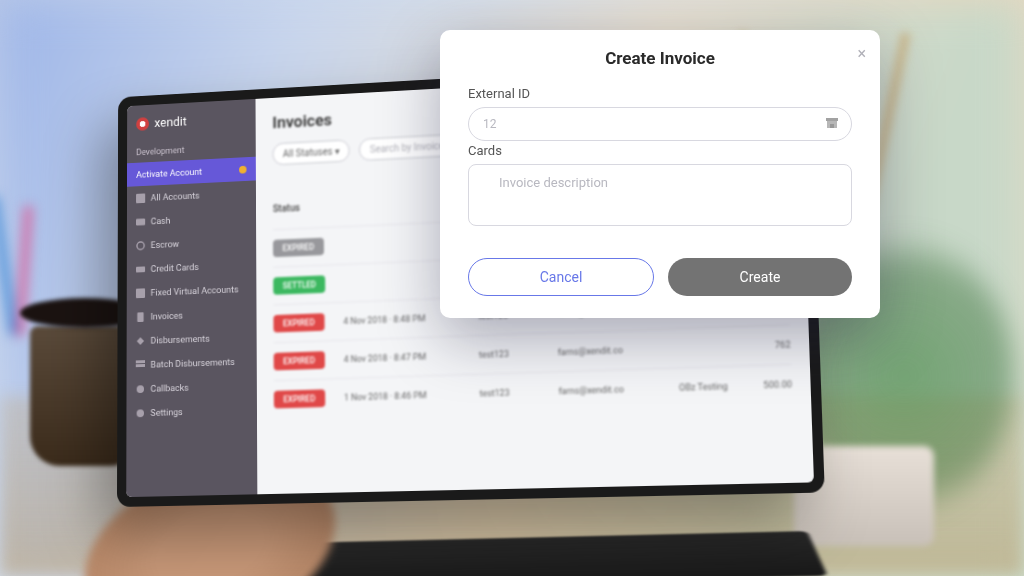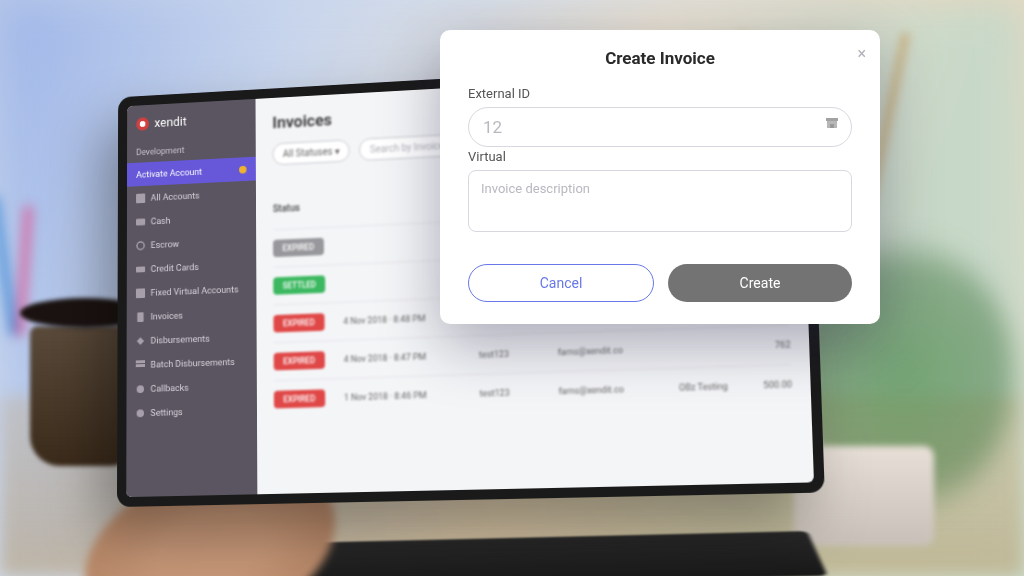--- a/index.html
+++ b/index.html
@@ -83,29 +83,29 @@
       padding: 0;
     }
     .modal-header { position:relative; padding: 18px 20px 14px; text-align:center; }
     .modal-title { font-size: 17px; font-weight: 700; color: #2a2a2a; }
     .modal-close { position:absolute; right:14px; top:14px; color:#b0b0b8; font-size:16px; cursor:pointer; }
     .modal-body { padding: 4px 28px 20px; }
     .field { margin-bottom: 2px; }
     .field-label { font-size: 13px; color: #555; margin-bottom: 6px; display:block; }
     .field-input {
       width: 100%; padding: 9px 14px; border: 1px solid #d8d8e0;
-      border-radius: 20px; font-size: 17px; color: #888; outline:none;
+      border-radius: 20px; font-size: 12px; color: #888; outline:none;
     }
     .field-input::placeholder { color: #b8b8c0; }
     .input-wrap { position:relative; }
     .input-icon { position:absolute; right:12px; top:8px; width:16px; height:16px; opacity:0.6; }
     .checkbox-row { display:flex; align-items:center; gap:8px; margin-top:8px; font-size:12px; color:#5868e8; }
     .checkbox { width:13px; height:13px; border-radius:3px; background:#5868e8; display:flex; align-items:center; justify-content:center; color:#fff; font-size:9px; }
     .textarea {
-      width:100%; padding: 10px 12px; border:1px solid #d8d8e0; border-radius:8px;
+      width:100%; padding: 10px 30px; border:1px solid #d8d8e0; border-radius:8px;
       font-size:13px; min-height:62px; resize:none; color:#4c1d95;
     }
     .textarea::placeholder { color:#b8b8c0; }
     .modal-footer { display:flex; gap:14px; padding: 6px 28px 22px; }
     .btn { flex:1; padding: 10px; border-radius: 22px; font-size:14px; border:none; cursor:pointer; }
     .btn-cancel { background:#fff; border:1.5px solid #6878e8; color:#6878e8; }
     .btn-create { background:#737373; color:#fff; }
   </style>
 </head>
 <body>
@@ -273,21 +273,21 @@
       <div class="input-wrap">
         <input class="field-input" placeholder="12" style="">
         <svg class="input-icon" viewBox="0 0 16 16">
             <rect x="2" y="3" width="12" height="3" fill="#666"></rect>
             <rect x="3" y="6" width="10" height="7" fill="#888"></rect>
             <rect x="6" y="9" width="4" height="4" fill="#555"></rect>
           </svg>
       </div>
     </div>
     <div class="field">
-      <label class="field-label">Virtual</label>
+      <label class="field-label">Cards</label>
     </div>
     <div class="field">
       <textarea class="textarea" placeholder="Invoice description" style=""></textarea>
     </div>
   </div>
   <div class="modal-footer">
     <button class="btn btn-cancel">Cancel</button>
     <button class="btn btn-create">Create</button>
   </div>
 </div>

